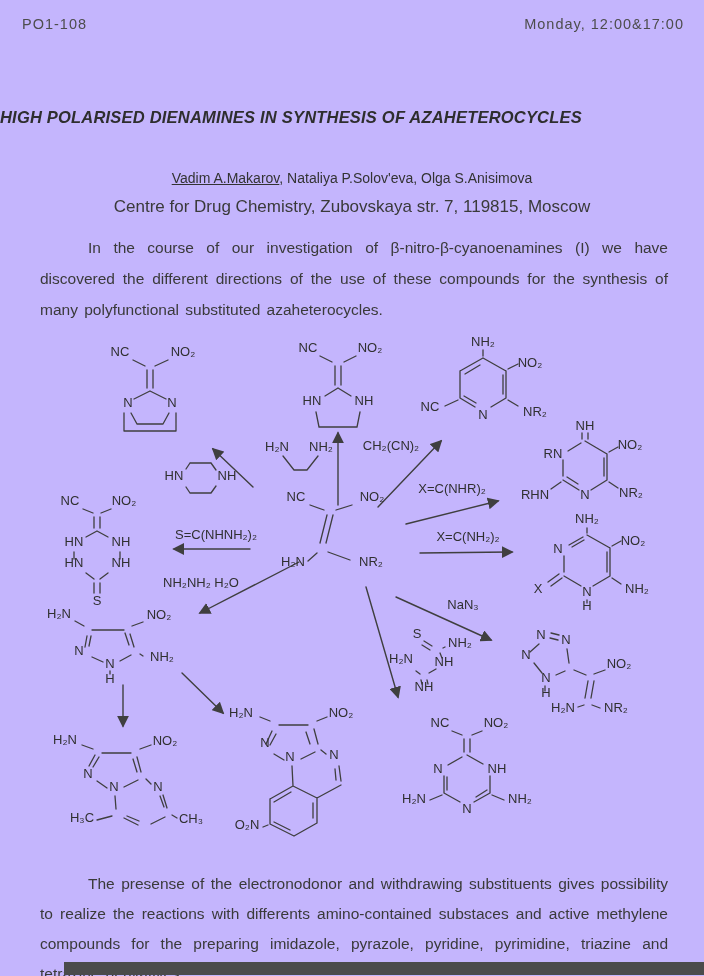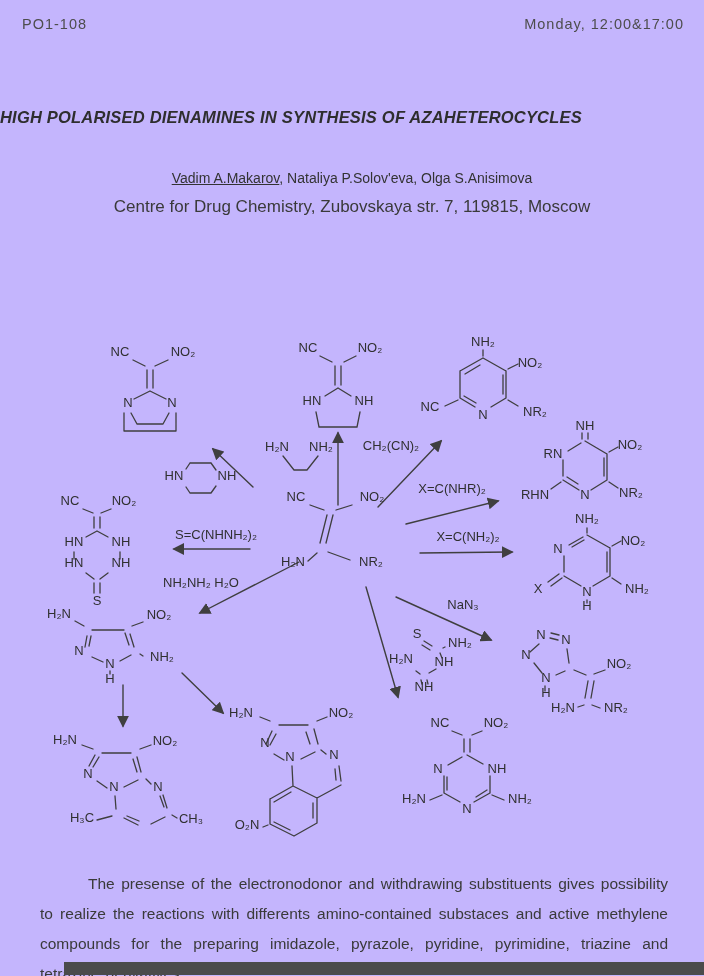--- a/index.html
+++ b/index.html
@@ -50,20 +50,21 @@
     <span>PO1-108</span>
     <span>Monday, 12:00&amp;17:00</span>
   </div>
 
   <h1 class="title">HIGH POLARISED DIENAMINES IN SYNTHESIS OF AZAHETEROCYCLES</h1>
 
   <div class="authors"><span class="u">Vadim A.Makarov</span><span>, Nataliya P.Solov'eva, Olga S.Anisimova</span></div>
 
   <div class="affil">Centre for Drug Chemistry, Zubovskaya str. 7, 119815, Moscow</div>
 
+  <p class="body p1">In the course of our investigation of β-nitro-β-cyanoenamines (I) we have discovered the different directions of the use of these compounds for the synthesis of many polyfunctional substituted azaheterocycles.</p>
 
   <svg class="scheme" width="704" height="520" viewBox="0 0 704 520" xmlns="http://www.w3.org/2000/svg">
     <defs>
       <marker id="arr" viewBox="0 0 10 10" refX="8.5" refY="5" markerWidth="8.5" markerHeight="8.5" orient="auto-start-reverse">
         <path class="ah" d="M0,0 L10,5 L0,10 z"></path>
       </marker>
     </defs>
 
     <g>
       <path d="M133,35 L145,41 M155,41 L168,35 M147,45 L147,63 M153,45 L153,63 M150,66 L134,74 M150,66 L166,74 M124,88 L124,106 M176,88 L176,106 M124,106 L176,106 M131,88 L137,99 M169,88 L163,99 M137,99 L163,99"></path>

